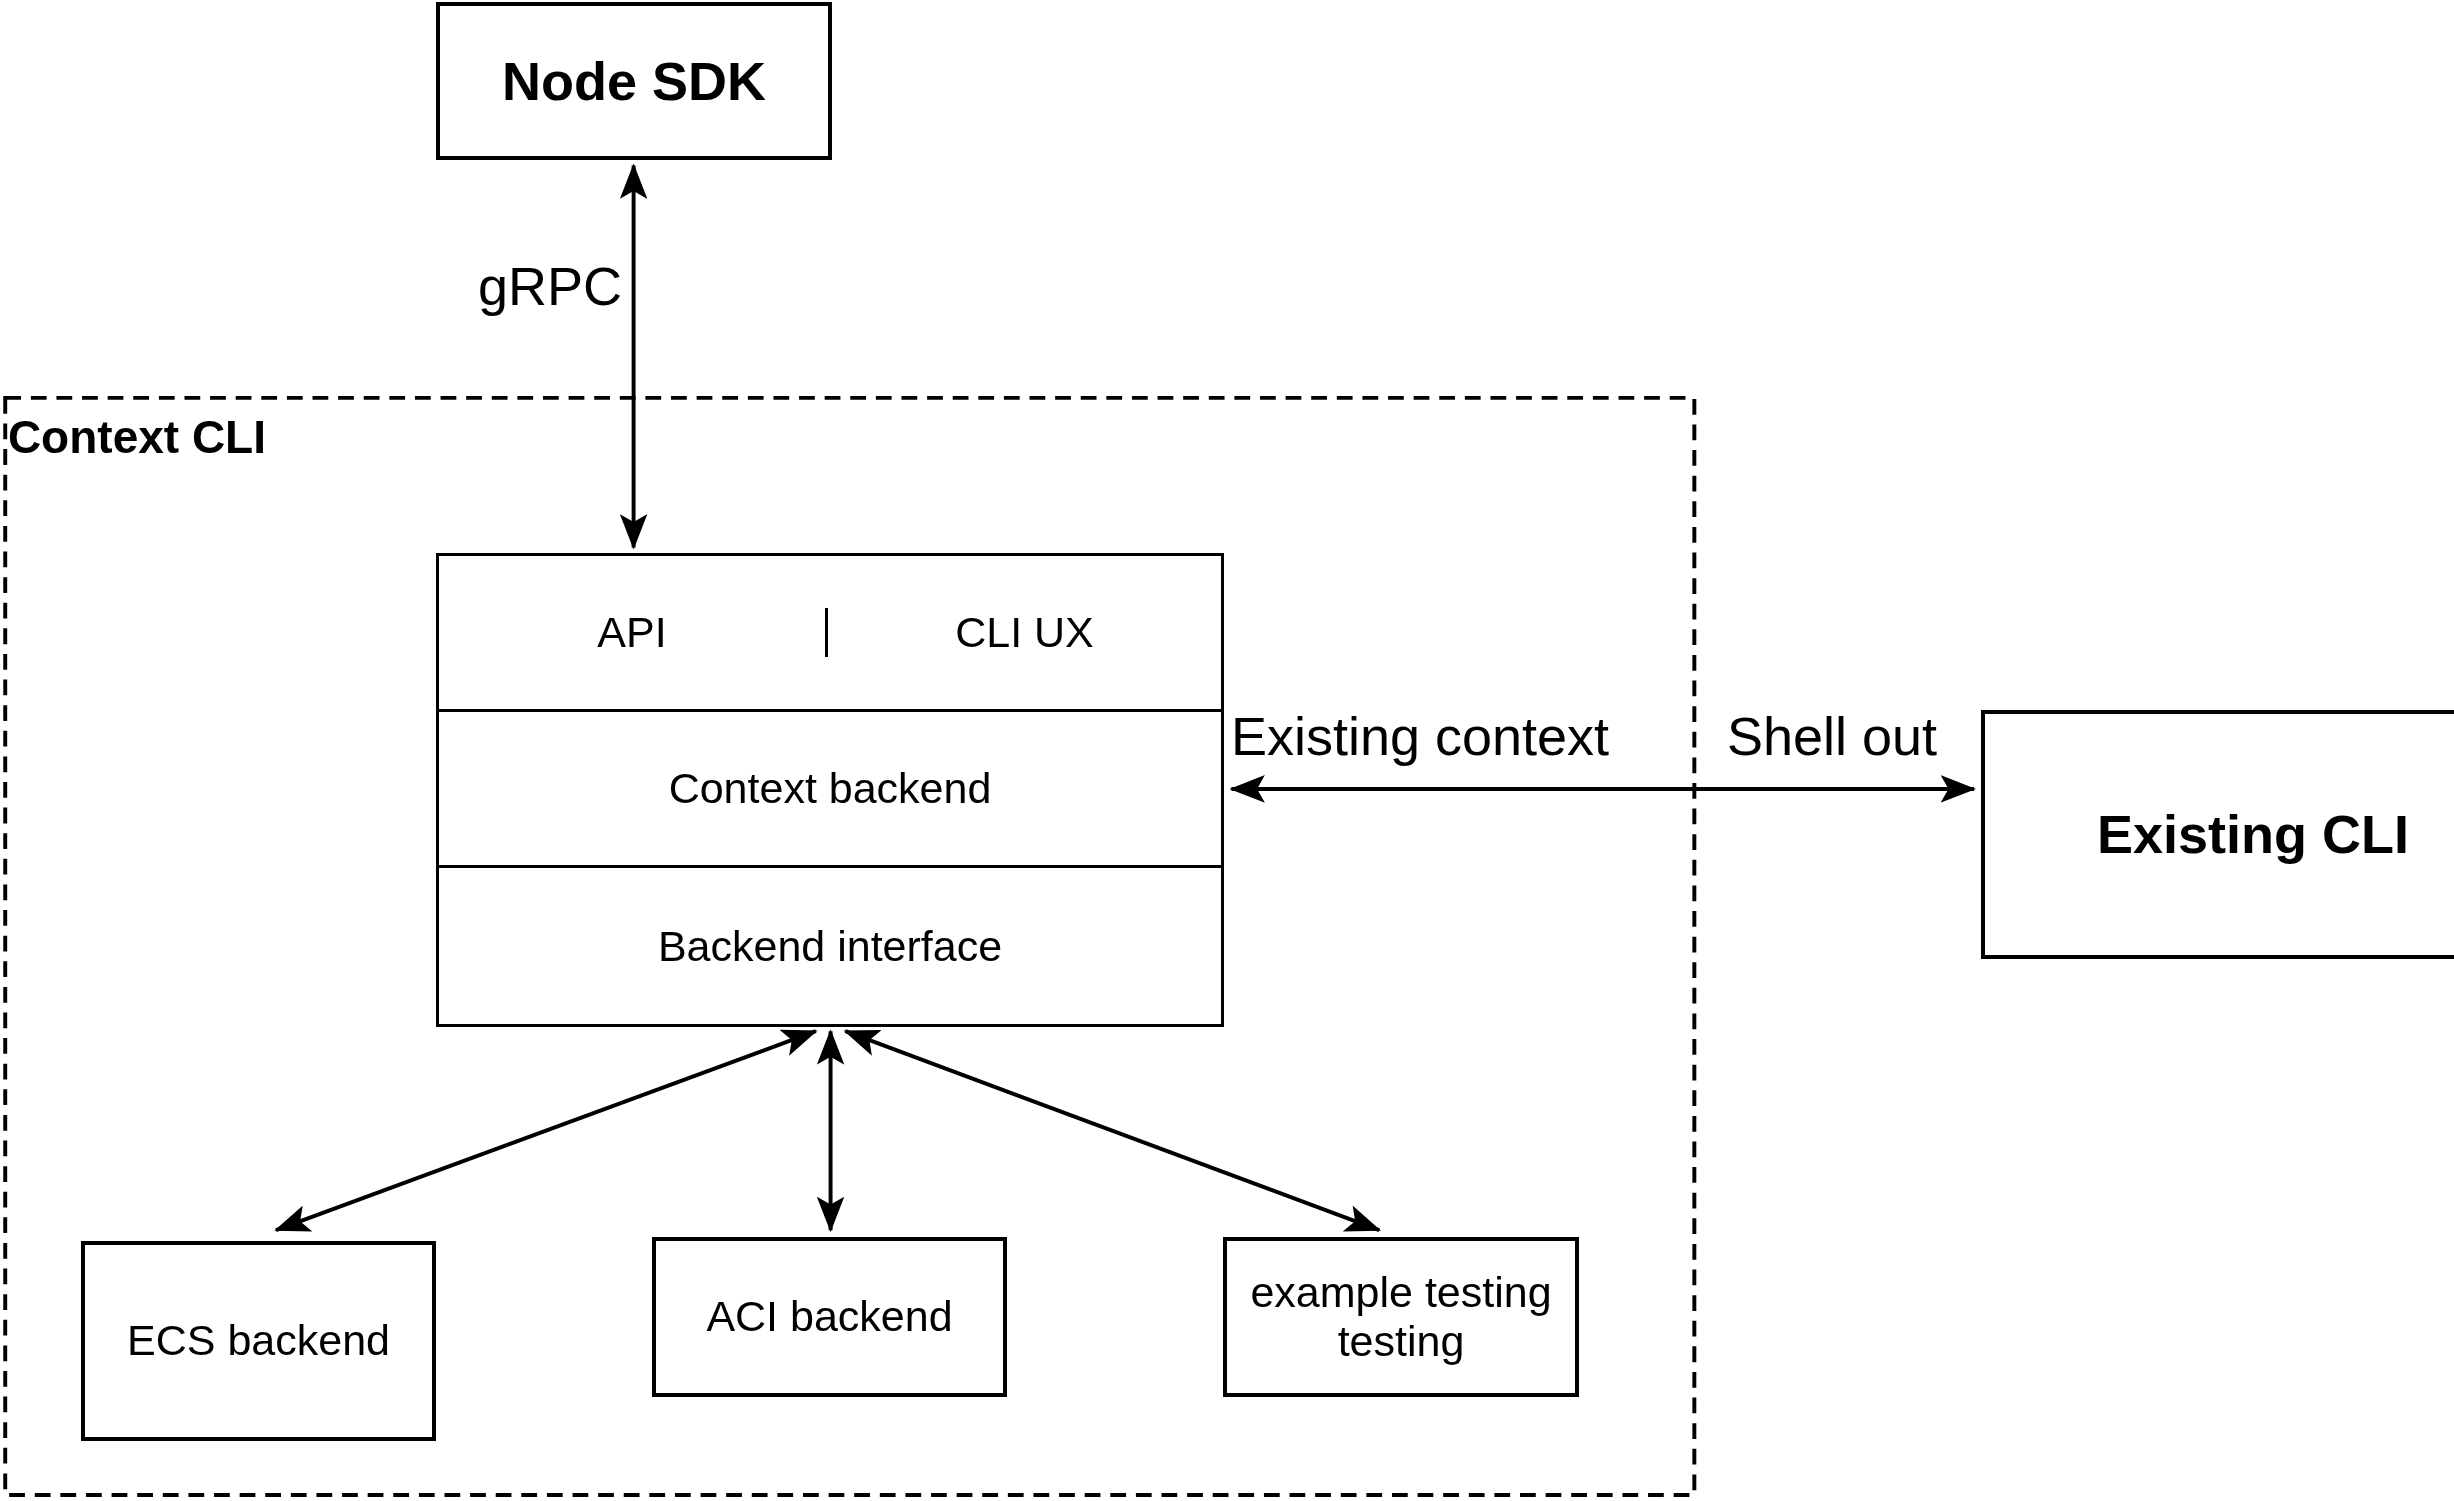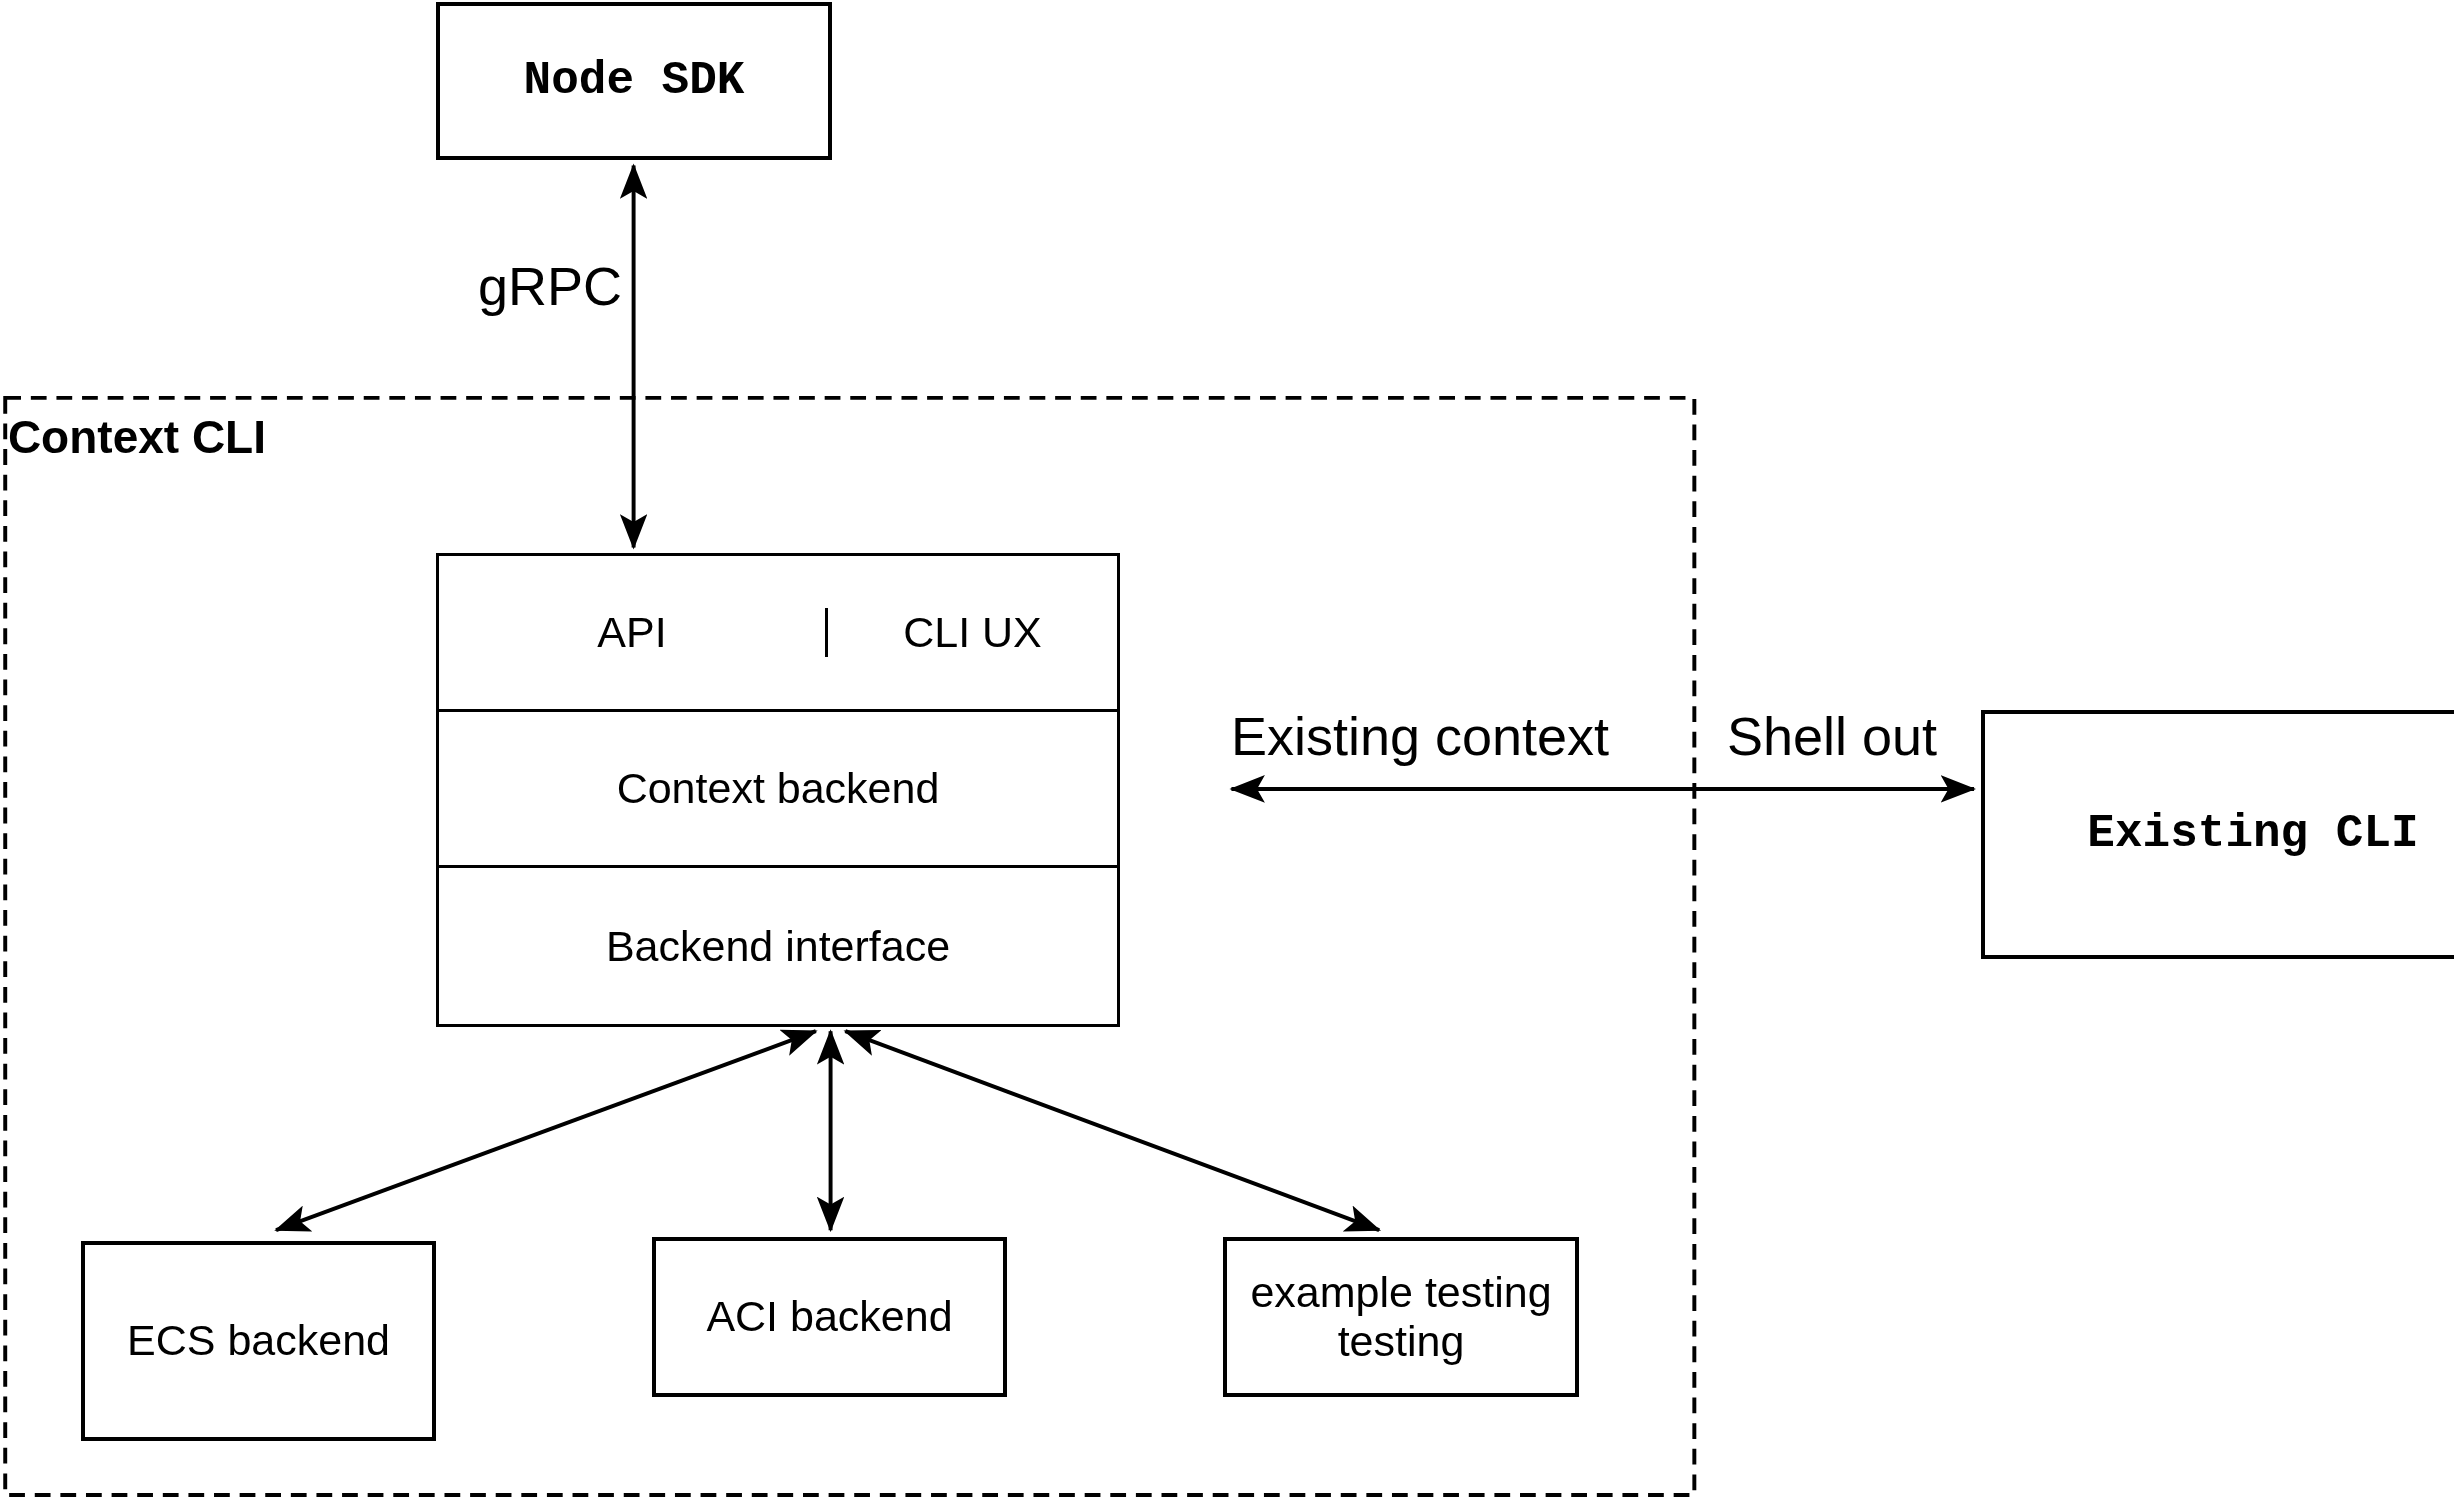--- a/index.html
+++ b/index.html
@@ -30,36 +30,35 @@
     border: 4.9px solid #000000;
     display: flex;
     align-items: center;
     justify-content: center;
     text-align: center;
     font-size: 43px;
     line-height: 1.15;
   }
   .node.bold {
     font-weight: bold;
-    font-size: 46px;
-    font-family: Liberation Mono, monospace;
+    font-size: 54px;
   }
   
   .node-sdk       { left: 436px; top: 2px;    width: 396px; height: 158px; }
   .existing-cli   { left: 1981px; top: 710px; width: 544px; height: 249px; }
   .ecs-backend    { left: 81px;   top: 1241px; width: 355px; height: 200px; }
   .aci-backend    { left: 652px;  top: 1237px; width: 355px; height: 160px; }
   .example-backend{ left: 1223px; top: 1237px; width: 356px; height: 160px; padding: 0 13.8px; }
 
   
   .core-stack {
     position: absolute;
     left: 436px;
     top: 553px;
-    width: 684px;
+    width: 788px;
     height: 474px;
     box-sizing: border-box;
     background: #ffffff;
     border: 3.9px solid #000000;
     display: grid;
     grid-template-rows: 1fr 1fr 1fr;
   }
   .core-row {
     box-sizing: border-box;
     display: flex;

